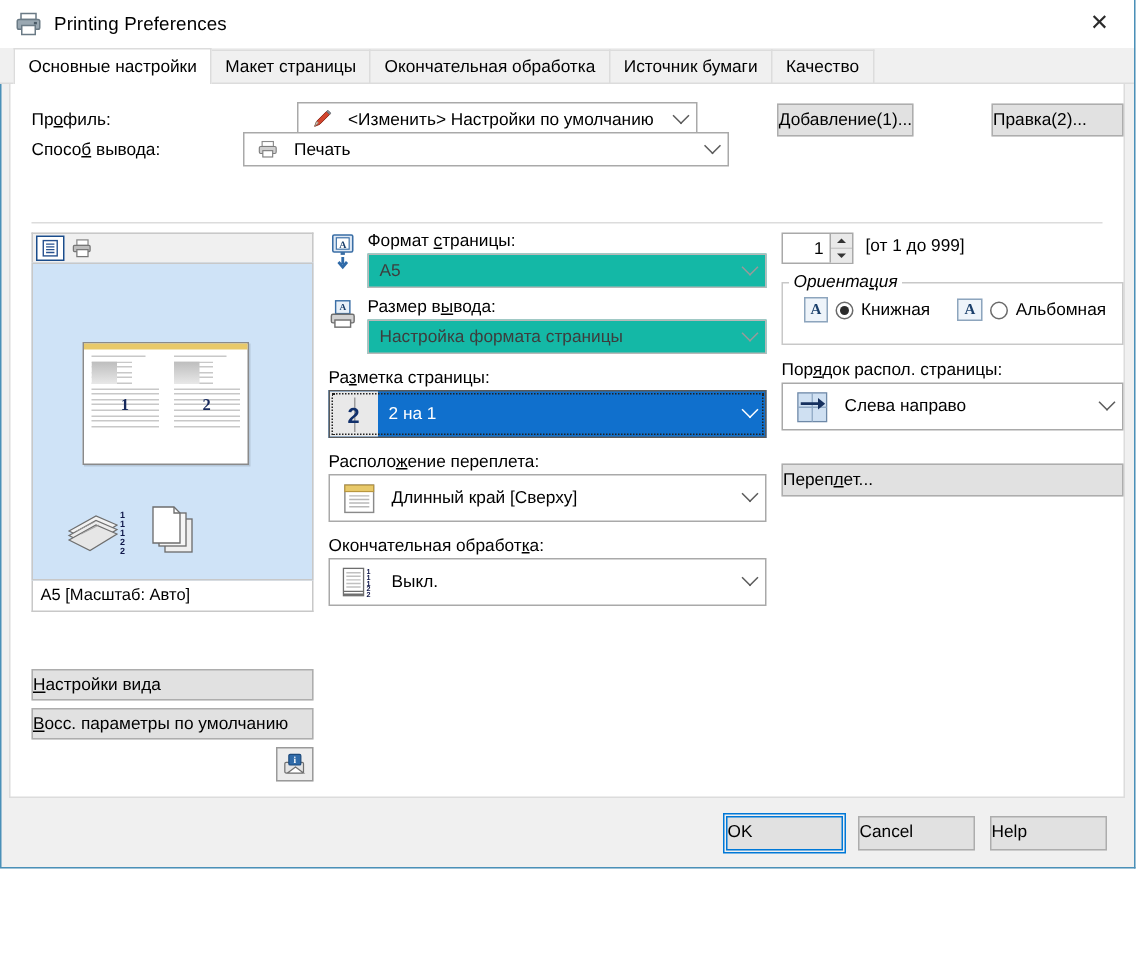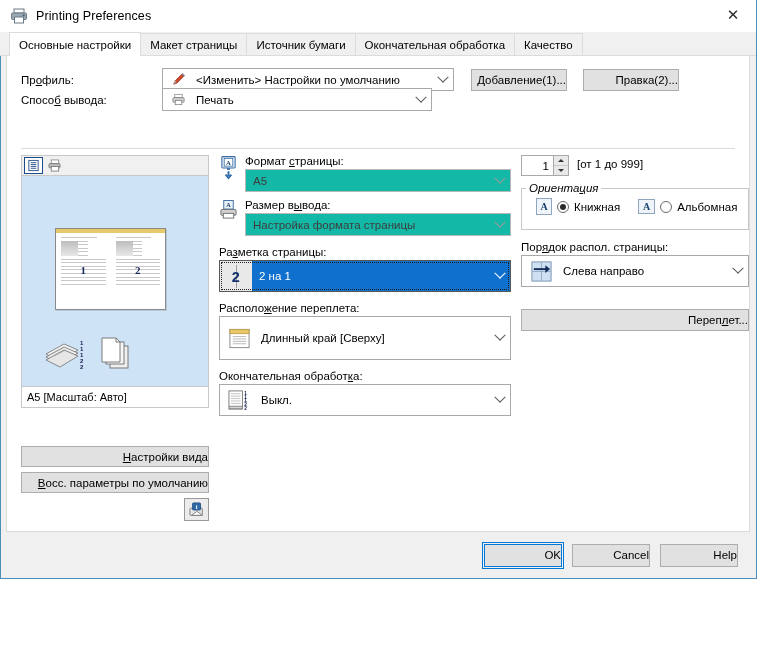--- a/index.html
+++ b/index.html
@@ -102,21 +102,21 @@
     position: relative;
   }
 
   
   .toprow {
     position: absolute;
     left: 0; right: 0;
     display: flex;
     align-items: center;
   }
-  .toprow.r1 { top: 12px; }
+  .toprow.r1 { top: 12px; gap: 36px; }
   .toprow.r2 { top: 32px; }
   .lbl {
     font-size: 11.5px; color: #000;
     width: 155px; padding-left: 14px;
     flex: none;
   }
   u.ac { text-decoration: underline; }
 
   
   .combo {
@@ -143,21 +143,21 @@
     border-bottom: 1.4px solid #5a5a5a;
     transform: rotate(45deg) translate(-2px,-2px);
   }
 
   
   .btn {
     background: #e1e1e1;
     border: 1px solid #adadad;
     font-size: 11.5px;
     color: #000;
-    display: flex; align-items: center; justify-content: flex-end;
+    display: flex; align-items: center; justify-content: flex-start;
     cursor: default;
     white-space: nowrap;
   }
   .btn.focus {
     border: 1px solid #0078d7;
     outline: 1px solid #0078d7;
     outline-offset: 1px;
     background: #e1e1e1;
   }
 
@@ -322,24 +322,24 @@
   </div>
 
   <div class="tabstrip">
     <div class="tab active">
         <span>Основные настройки</span>
       </div>
     <div class="tab">
         <span>Макет страницы</span>
       </div>
     <div class="tab">
+        <span>Окончательная обработка</span>
+      </div>
+    <div class="tab">
         <span>Источник бумаги</span>
-      </div>
-    <div class="tab">
-        <span>Окончательная обработка</span>
       </div>
     <div class="tab">
         <span>Качество</span>
       </div>
   </div>
 
   <div class="body">
 
     <div class="toprow r1">
       <div class="lbl"><span>Пр</span><u class="ac">о</u><span>филь:</span></div>
@@ -359,21 +359,21 @@
       <div class="btn" style="width:96px;height:22px;margin-left:17px">
           <span>Добавление(1)...</span>
         </div>
       <div class="btn" style="width:96px;height:22px;margin-left:16px">
           <span>Правка(2)...</span>
         </div>
     </div>
 
     <div class="toprow r2">
       <div class="lbl"><span>Спосо</span><u class="ac">б</u><span> вывода:</span></div>
-      <div class="combo" style="width:270px">
+      <div class="combo" style="width:324px">
         <span class="cicon">
           <svg viewBox="0 0 16 16" width="15" height="15">
             <rect x="4" y="2.5" width="8" height="3.5" fill="#fff" stroke="#8a8a8a" stroke-width=".8"></rect>
             <rect x="2" y="6" width="12" height="5" rx="1" fill="#cfcfcf" stroke="#7d7d7d" stroke-width=".8"></rect>
             <rect x="4.5" y="9" width="7" height="4.5" fill="#fff" stroke="#7d7d7d" stroke-width=".8"></rect>
           </svg>
         </span>
         <span class="ctext">Печать</span>
         <span class="arrow">
             <i class="chev"></i>
@@ -542,21 +542,21 @@
           </span>
           <span class="ctext" style="color:#fff">2 на 1</span>
           <span class="arrow">
               <i class="chev" style="border-color:#fff"></i>
             </span>
         </div>
       </div>
 
       <div style="margin-top:10px">
         <div class="field-lbl"><span>Располо</span><u class="ac">ж</u><span>ение переплета:</span></div>
-        <div class="combo" style="width:292px;height:44px">
+        <div class="combo" style="width:292px;height:32px">
           <span style="width:30px;flex:none;display:flex;align-items:center;justify-content:center;margin-left:4px">
             <svg viewBox="0 0 24 24" width="23" height="23">
               <rect x="2" y="2.5" width="20" height="19" fill="#fff" stroke="#8a8a8a" stroke-width="1"></rect>
               <rect x="2" y="2.5" width="20" height="4.5" fill="#e8c96a" stroke="#b9973f" stroke-width=".8"></rect>
               <g stroke="#b8b8b8" stroke-width="1">
                 <line x1="5" y1="10" x2="19" y2="10"></line>
                   <line x1="5" y1="12.5" x2="19" y2="12.5"></line>
                 <line x1="5" y1="15" x2="19" y2="15"></line>
                   <line x1="5" y1="17.5" x2="19" y2="17.5"></line>
               </g>

